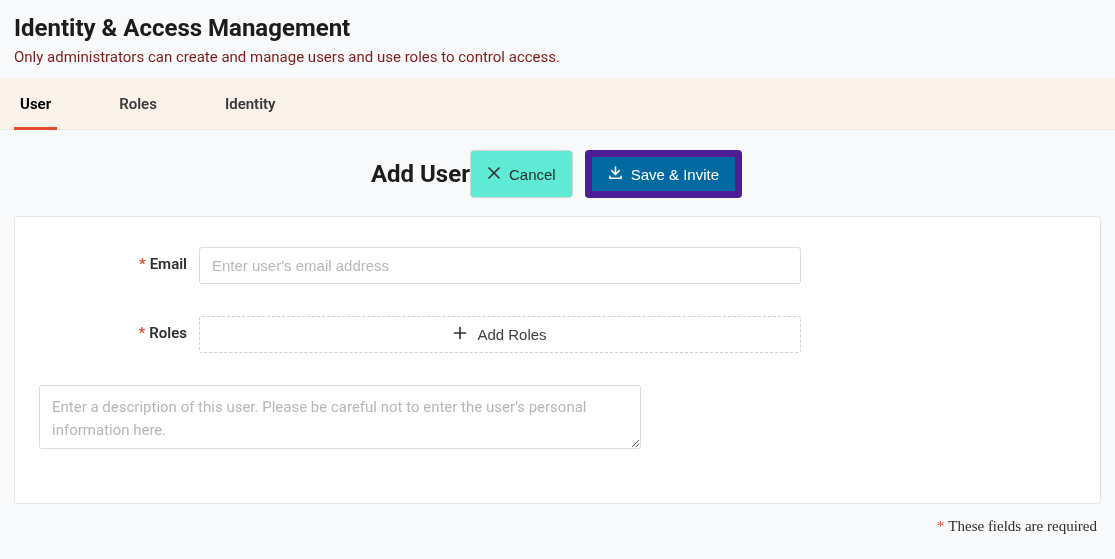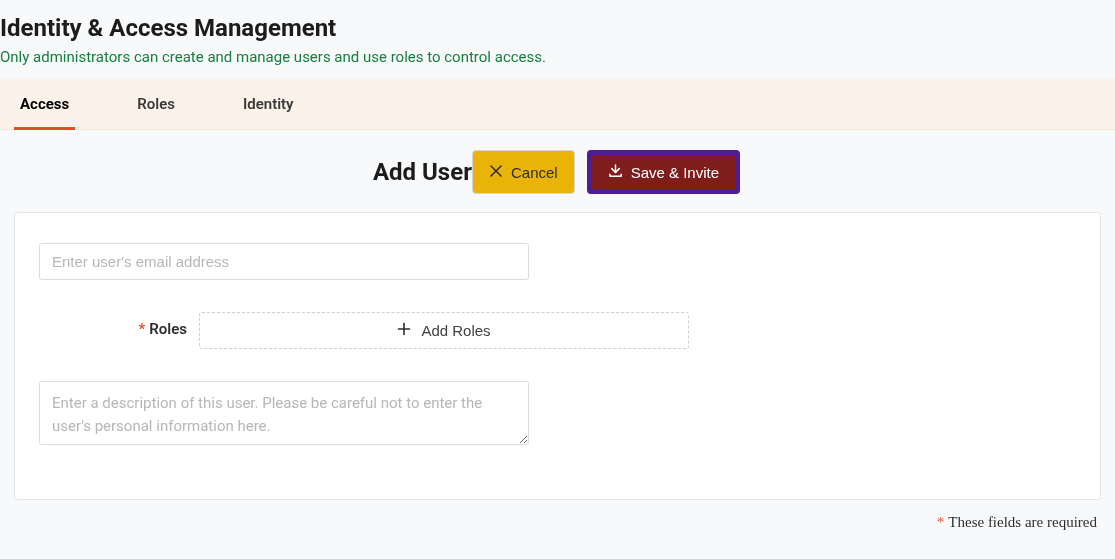--- a/index.html
+++ b/index.html
@@ -3,31 +3,31 @@
   <meta charset="utf-8">
   <style>
     * { box-sizing: border-box; margin: 0; padding: 0; }
     body {
       font-family: -apple-system, BlinkMacSystemFont, "Segoe UI", Roboto, Helvetica, Arial, sans-serif;
       background: #f8f9fb;
       color: #1c1c1c;
       font-size: 15px;
     }
     .page-header {
-      padding: 14px 14px 12px 0;
+      padding: 14px 14px 12px 14px;
     }
     .page-title {
       font-size: 24px;
       font-weight: 700;
       color: #1c1c1c;
       margin-bottom: 6px;
     }
     .page-subtitle {
       font-size: 15px;
-      color: #15803d;
+      color: #7f1d1d;
     }
     .tabs {
       background: #fbf2e9;
       padding: 0 14px;
       display: flex;
       gap: 56px;
       border-bottom: 1px solid #f0e6dc;
     }
     .tab {
       padding: 16px 6px 14px 6px;
@@ -61,30 +61,30 @@
     .btn {
       display: inline-flex;
       align-items: center;
       gap: 8px;
       font-size: 15px;
       font-weight: 500;
       padding: 8px 16px;
       border-radius: 4px;
       cursor: pointer;
       border: 1px solid transparent;
-      background: #eab308;
+      background: #5eead4;
     }
     .btn-secondary {
       border: 1px solid #d6d6d6;
       color: #2e2e2e;
     }
     .btn-primary {
-      background: #7f1d1d;
+      background: #0369a1;
       color: #fff;
-      border: 5px solid #4c1d95;
+      border: 7px solid #4c1d95;
     }
     .form-card {
       margin: 0 14px;
       background: #fff;
       border: 1px solid #e6e6e6;
       border-radius: 3px;
       padding: 30px 24px 50px 24px;
     }
     .form-row {
       display: flex;
@@ -99,21 +99,21 @@
       padding-top: 8px;
       font-size: 15px;
       font-weight: 600;
       color: #2e2e2e;
     }
     .form-label .req {
       color: #e44c2c;
       margin-right: 4px;
     }
     .form-control-wrap {
-      width: 490px;
+      width: 602px;
     }
     .text-input {
       width: 100%;
       padding: 9px 12px;
       font-size: 15px;
       border: 1px solid #dcdcdc;
       border-radius: 3px;
       color: #333;
     }
     .text-input::placeholder { color: #b7b7b7; }
@@ -156,21 +156,21 @@
   </style>
 </head>
 <body>
 
 <div class="page-header">
   <div class="page-title">Identity &amp; Access Management</div>
   <div class="page-subtitle">Only administrators can create and manage users and use roles to control access.</div>
 </div>
 
 <div class="tabs">
-  <div class="tab active">Access</div>
+  <div class="tab active">User</div>
   <div class="tab">Roles</div>
   <div class="tab">Identity</div>
 </div>
 
 <div class="section-header">
   <div class="section-title">Add User</div>
   <div class="actions">
     <button class="btn btn-secondary">
       <span class="icon-svg">
         <svg width="14" height="14" viewBox="0 0 14 14" fill="none" stroke="#2e2e2e" stroke-width="1.6" stroke-linecap="round">
@@ -189,20 +189,23 @@
         </svg>
       </span>
       <span>Save &amp; Invite</span>
     </button>
   </div>
 </div>
 
 <div class="form-card">
 
   <div class="form-row">
+    <div class="form-label">
+      <span class="req">*</span><span>Email</span>
+    </div>
     <div class="form-control-wrap">
       <input type="text" class="text-input" placeholder="Enter user's email address" style="">
     </div>
   </div>
 
   <div class="form-row">
     <div class="form-label">
       <span class="req">*</span><span>Roles</span>
     </div>
     <div class="form-control-wrap">

